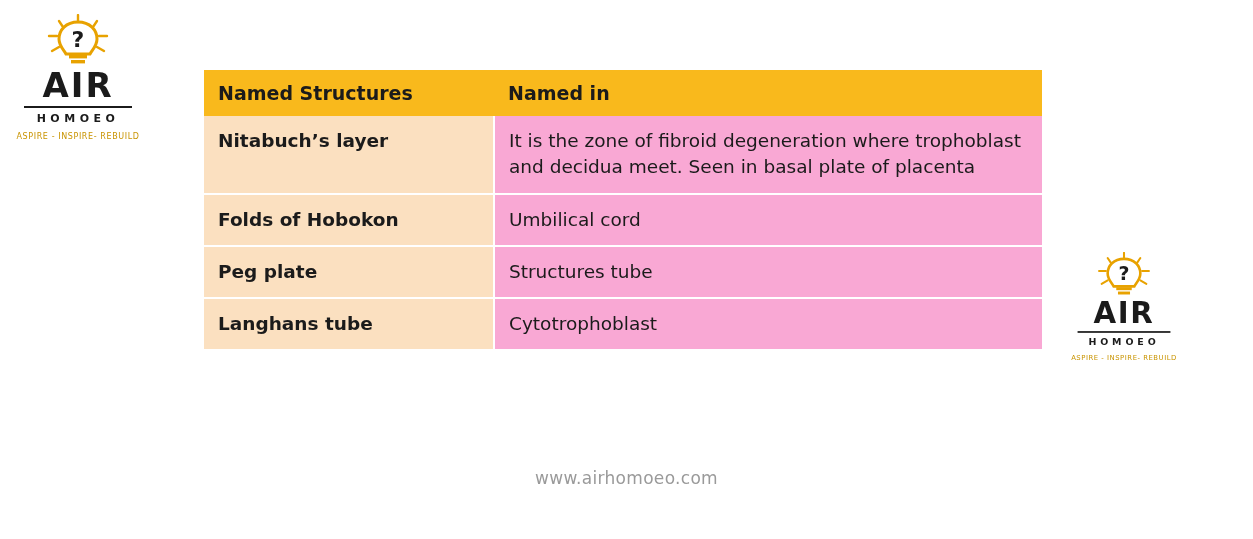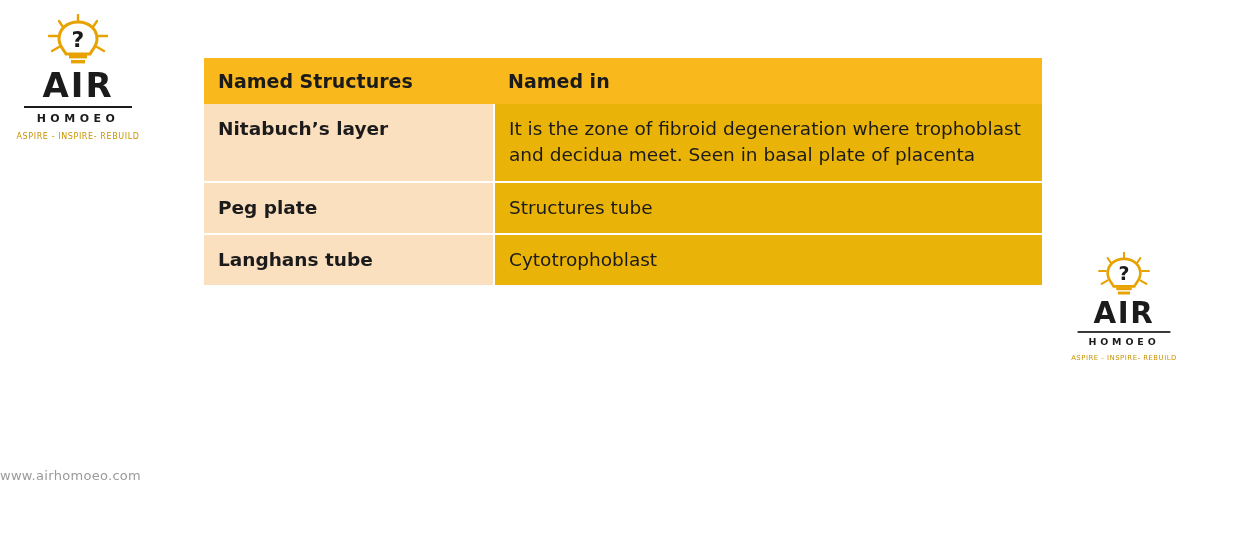--- a/index.html
+++ b/index.html
@@ -67,21 +67,21 @@
     width: 108px;
     height: 2px;
     background: #1b1b1b;
     margin: 4px auto 0;
   }
 
   
   .table-wrap {
     position: absolute;
     left: 204px;
-    top: 58px;
+    top: 70px;
     width: 838px;
   }
   table.named-structures {
     border-collapse: collapse;
     width: 100%;
     table-layout: fixed;
   }
   table.named-structures th {
     background: #f9b91c;
     color: #1b1b1b;
@@ -102,35 +102,35 @@
     line-height: 1.42;
     border-bottom: 2px solid #ffffff;
   }
   table.named-structures td.name-cell {
     font-weight: bold;
     background: #fbe0c0;
     border-right: 2px solid #ffffff;
     white-space: nowrap;
   }
   table.named-structures td.desc-cell {
-    background: #eab308;
+    background: #f9a8d4;
   }
   table.named-structures tr:last-child td {
     border-bottom: none;
   }
 
   
   .footer {
     position: absolute;
     left: 0;
     top: 468px;
     width: 1253px;
-    text-align: left;
-    font-family: "DejaVu Sans", sans-serif;
-    font-size: 13px;
+    text-align: center;
+    font-family: "DejaVu Sans", sans-serif;
+    font-size: 17px;
     color: #9a9a9a;
     letter-spacing: 0.3px;
   }
 </style>
 </head>
 <body>
 
 <div class="logo logo-main">
   <div class="bulb">
     <svg width="92" height="52" viewBox="0 0 92 52">
@@ -186,20 +186,24 @@
         <th class="col-a">Named Structures</th>
         <th>Named in</th>
       </tr>
     </thead>
     <tbody>
       <tr>
         <td class="name-cell">Nitabuch’s layer</td>
         <td class="desc-cell">It is the zone of fibroid degeneration where trophoblast and decidua meet. Seen in basal plate of placenta</td>
       </tr>
       <tr>
+        <td class="name-cell">Folds of Hobokon</td>
+        <td class="desc-cell">Umbilical cord</td>
+      </tr>
+      <tr>
         <td class="name-cell">Peg plate</td>
         <td class="desc-cell">Structures tube</td>
       </tr>
       <tr>
         <td class="name-cell">Langhans tube</td>
         <td class="desc-cell">Cytotrophoblast</td>
       </tr>
     </tbody>
   </table>
 </div>

